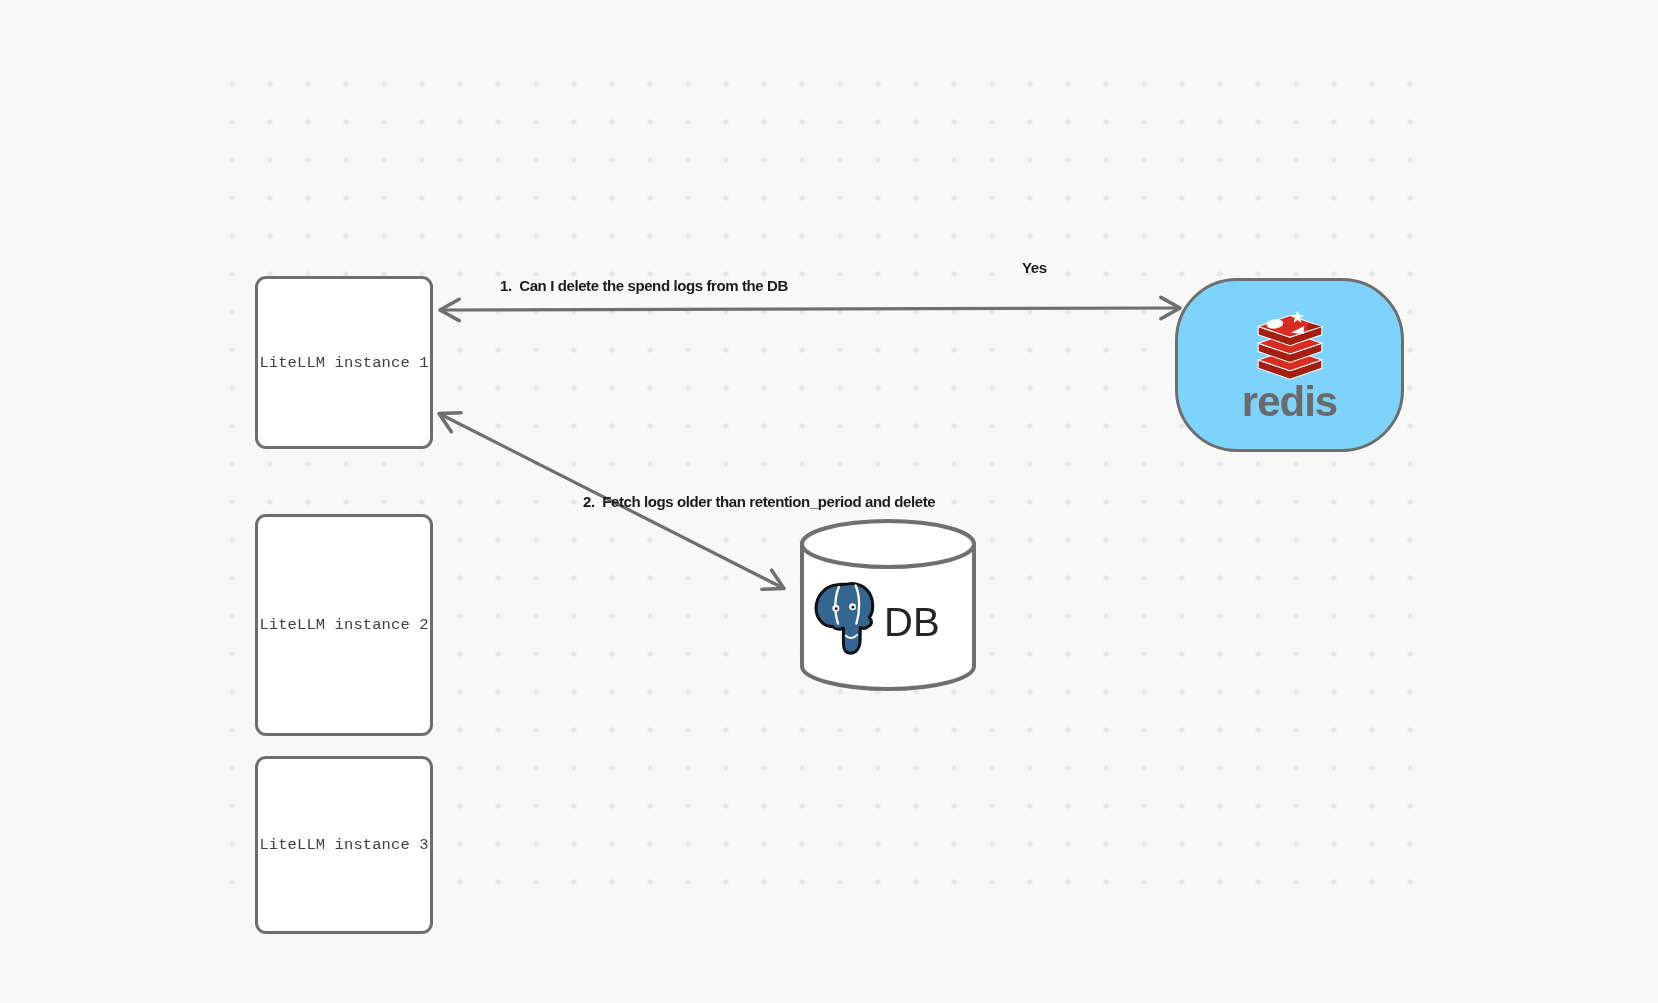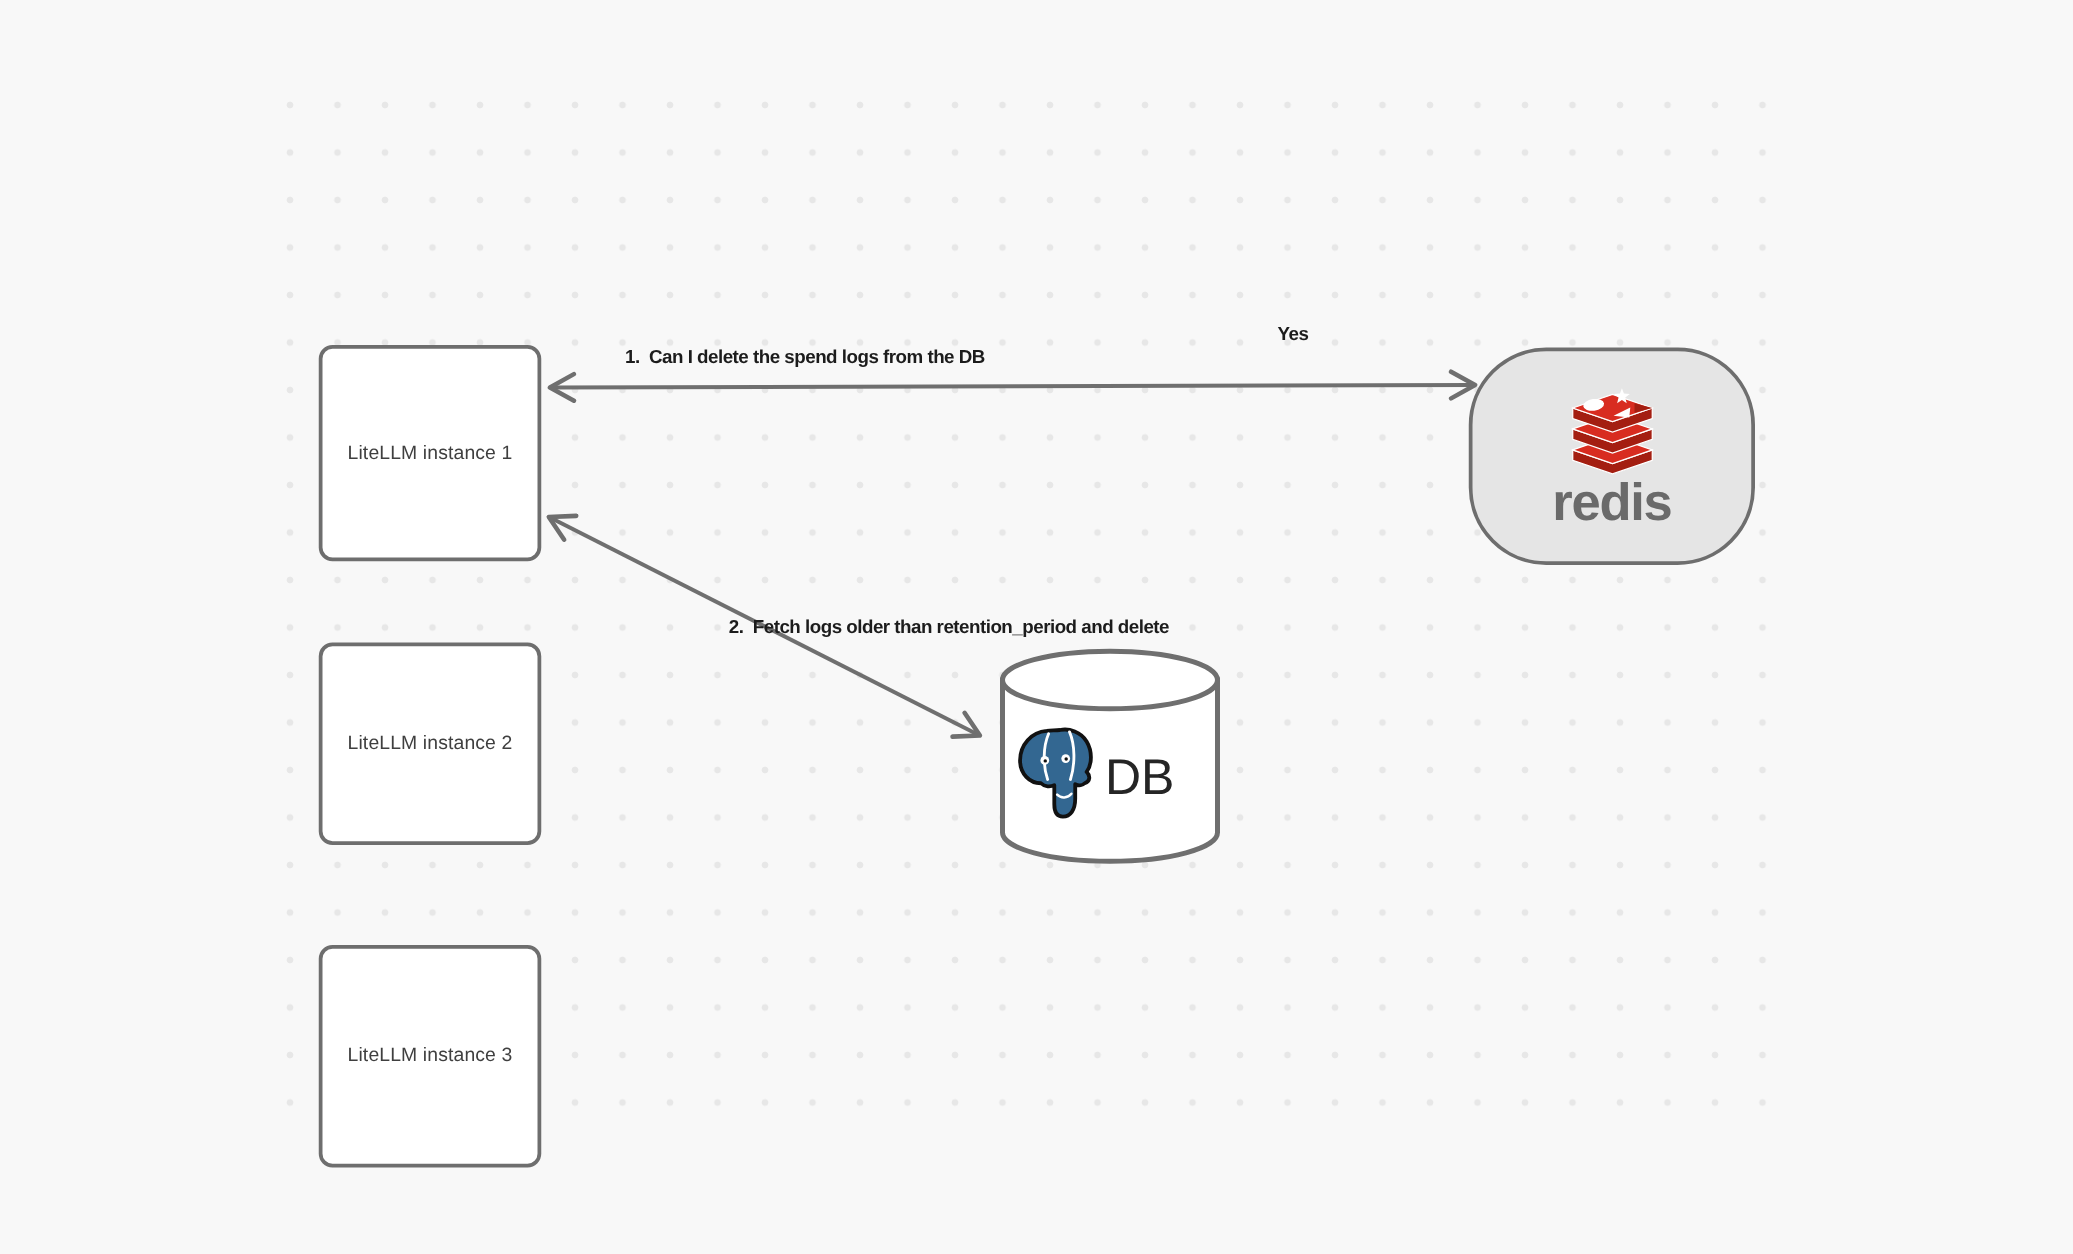--- a/index.html
+++ b/index.html
@@ -10,28 +10,28 @@
   .dots{
     position:absolute;left:213px;top:65px;width:1216px;height:836px;
     background-image:radial-gradient(circle,#e7e7e7 2.4px,rgba(0,0,0,0) 3px);
     background-size:38px 38px;
     pointer-events:none;
   }
   .arrows-layer{position:absolute;left:0;top:0;width:1658px;height:1003px;}
   .node-box{
     position:absolute;width:178px;height:173px;box-sizing:border-box;
     background:#ffffff;border:3.5px solid #6e6e6e;border-radius:11px;
-    display:flex;align-items:center;justify-content:center;
+    display:flex;align-items:center;justify-content:center;font-family:Liberation Mono, monospace;
   }
   .node-box .node-label{
     font-size:15.5px;color:#3f3f3f;letter-spacing:.1px;white-space:pre;
   }
   .redis-node{
     position:absolute;left:1175px;top:278px;width:229px;height:174px;box-sizing:border-box;
-    background:#e5e5e5;border:3.5px solid #6e6e6e;border-radius:62px;
+    background:#7dd3fc;border:3.5px solid #6e6e6e;border-radius:62px;
     display:flex;flex-direction:column;align-items:center;justify-content:center;
   }
   .redis-wordmark{
     font-size:42px;font-weight:700;color:#6a6a6a;letter-spacing:-1px;line-height:1;
     margin-top:1px;
   }
   .db-node{position:absolute;left:797px;top:516px;width:182px;height:178px;text-align:center;}
   .db-cylinder{position:absolute;left:0;top:0;}
   .pg-elephant{position:absolute;left:16px;top:64px;}
   .db-text{
@@ -64,21 +64,21 @@
     </g>
     <g>
       <line x1="440" y1="414" x2="783" y2="588" stroke="#6f6f6f" stroke-width="3.2" marker-start="url(#chev)" marker-end="url(#chev)"></line>
     </g>
   </svg>
 
   <div class="node-box" style="left:255px;top:276px;">
     <span class="node-label">LiteLLM instance 1</span>
   </div>
 
-  <div class="node-box" style="left:255px;top:514px;height:162px;">
+  <div class="node-box" style="left:255px;top:514px;height:222px;">
     <span class="node-label">LiteLLM instance 2</span>
   </div>
 
   <div class="node-box" style="left:255px;top:756px;height:178px;">
     <span class="node-label">LiteLLM instance 3</span>
   </div>
 
   <div class="redis-node">
     <svg width="88" height="72" viewBox="0 0 100 86">
 

